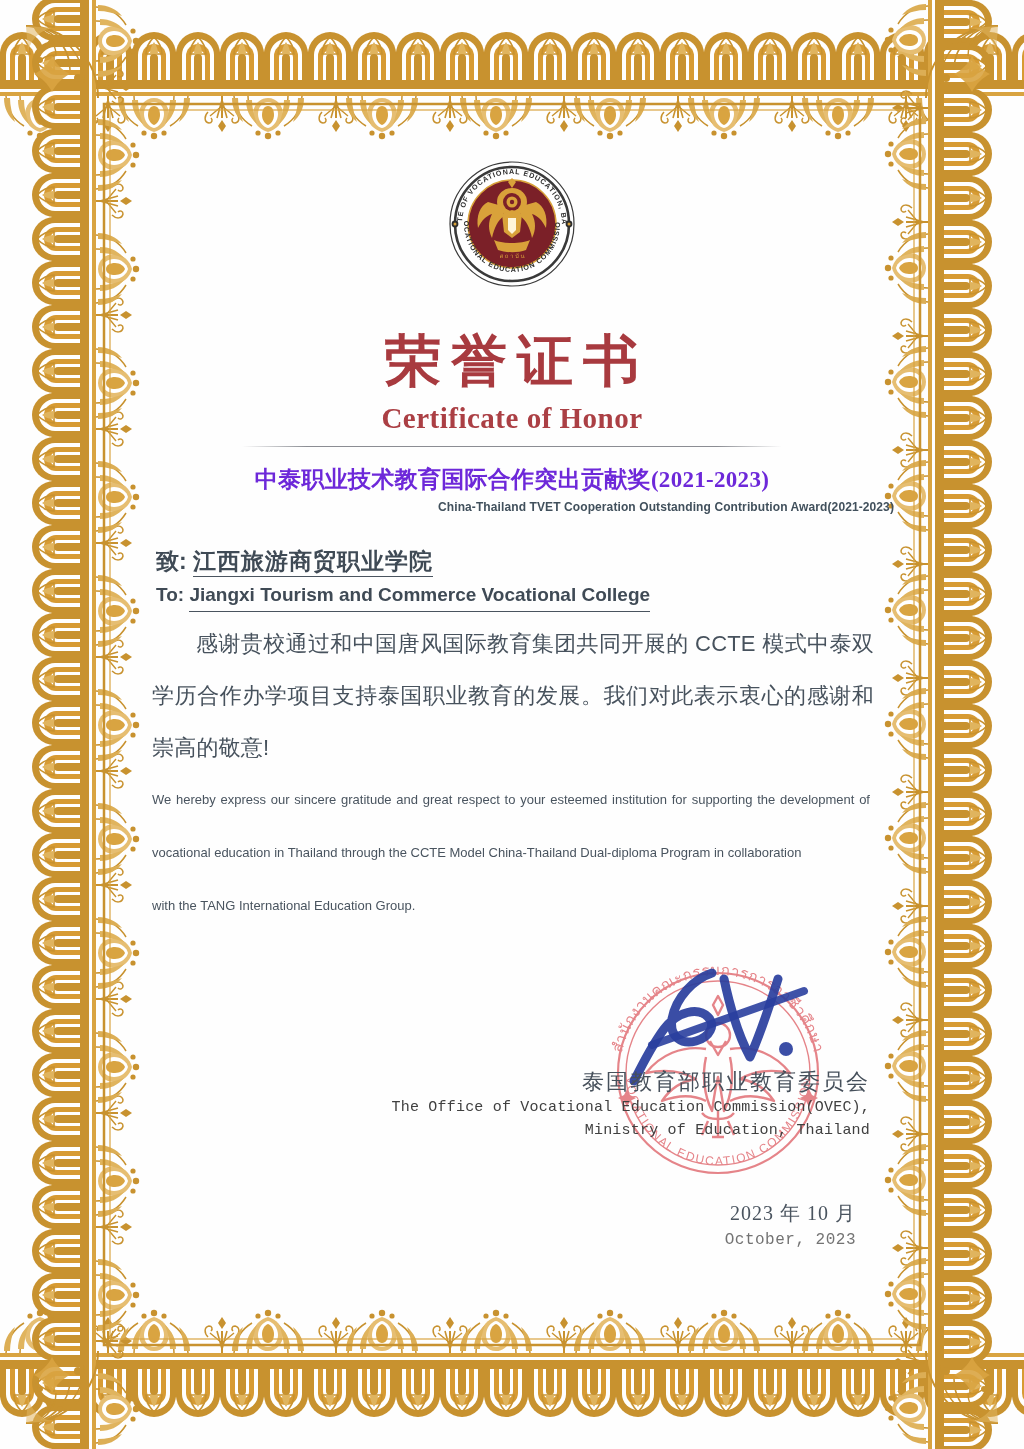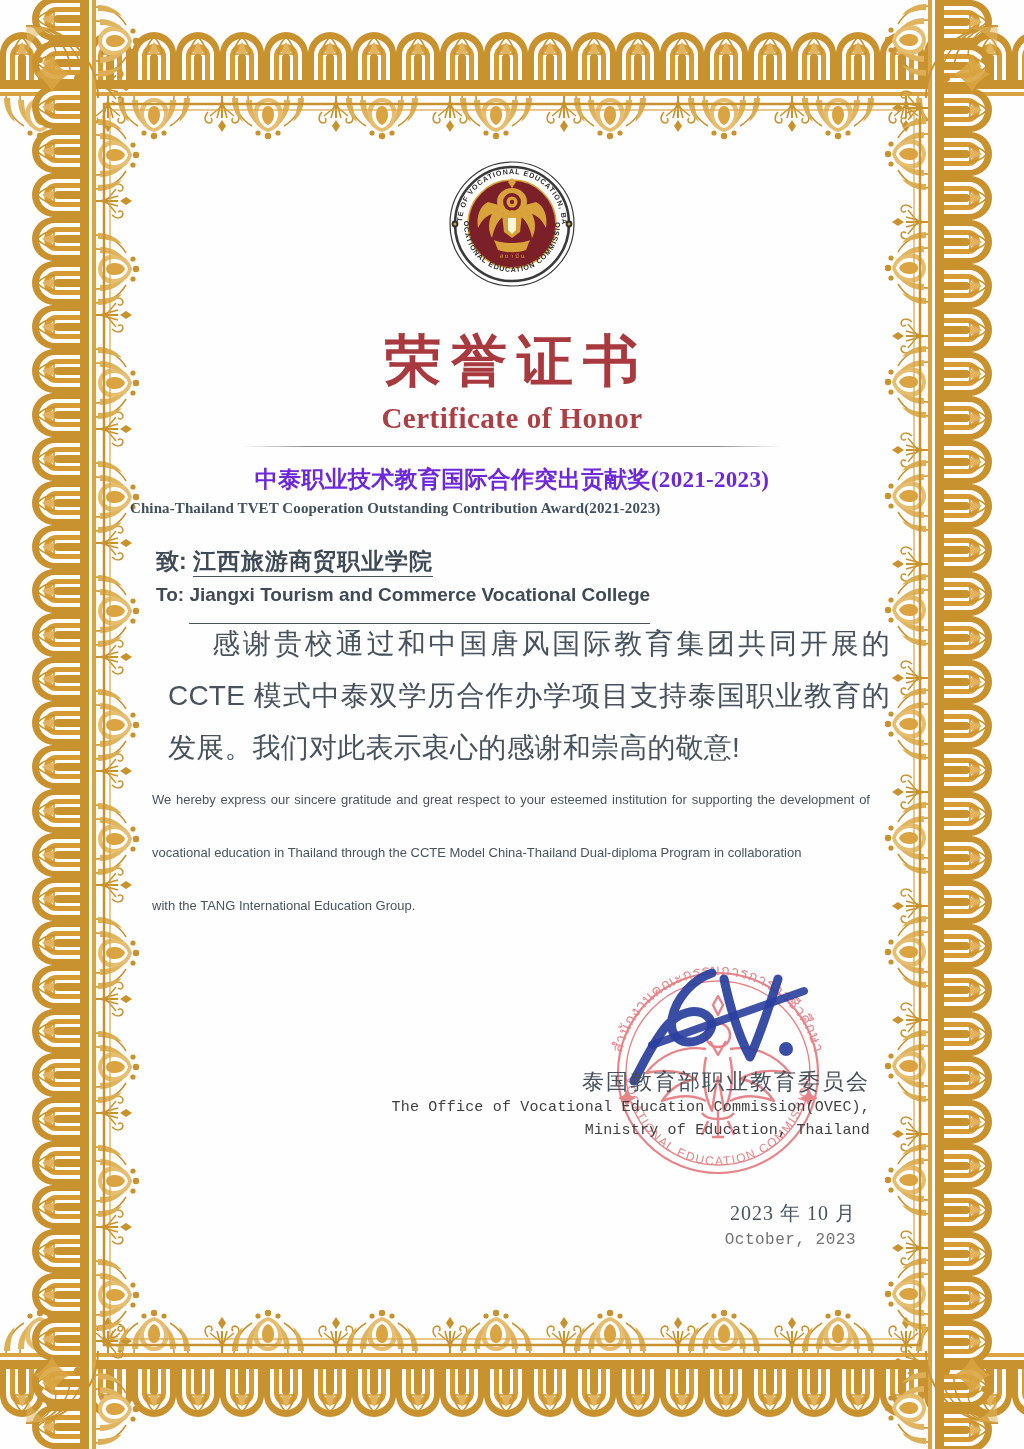--- a/index.html
+++ b/index.html
@@ -74,24 +74,24 @@
     text-align: center;
     font-family: "Liberation Serif", serif;
     font-weight: bold;
     font-size: 23px;
     color: #6d28d9;
     letter-spacing: 0.3px;
   }
   .award-en {
     position: absolute;
     top: 360px; left: 0; right: 0;
-    text-align: left;
-    font-family: Liberation Serif, serif;
+    text-align: right;
+    font-family: Liberation Sans, sans-serif;
     font-weight: bold;
-    font-size: 15px;
+    font-size: 12px;
     color: #41505c;
     letter-spacing: 0.1px;
   }
 
   .to-cn {
     position: absolute;
     top: 406px; left: 26px;
     font-size: 23px;
     color: #3f4a55;
     white-space: nowrap;
@@ -106,35 +106,34 @@
   .to-en {
     position: absolute;
     top: 444px; left: 26px;
     font-size: 19px;
     color: #3f4a55;
     font-weight: 600;
     white-space: nowrap;
   }
   .to-en .name {
     border-bottom: 1.4px solid #4a545f;
-    padding-bottom: 18px;
+    padding-bottom: 6px;
     font-weight: 600;
   }
 
   .body-cn {
     position: absolute;
     top: 478px; left: 22px;
     width: 722px;
-    font-size: 28px;
+    font-size: 22px;
     line-height: 52px;
     color: #47525d;
     text-indent: 44px;
     text-align: justify;
     letter-spacing: 0.2px;
-    margin-left: 16px;
   }
 
   .body-en {
     position: absolute;
     top: 633px; left: 22px;
     width: 718px;
     font-size: 13px;
     line-height: 53px;
     color: #49545f;
     text-align: justify;

